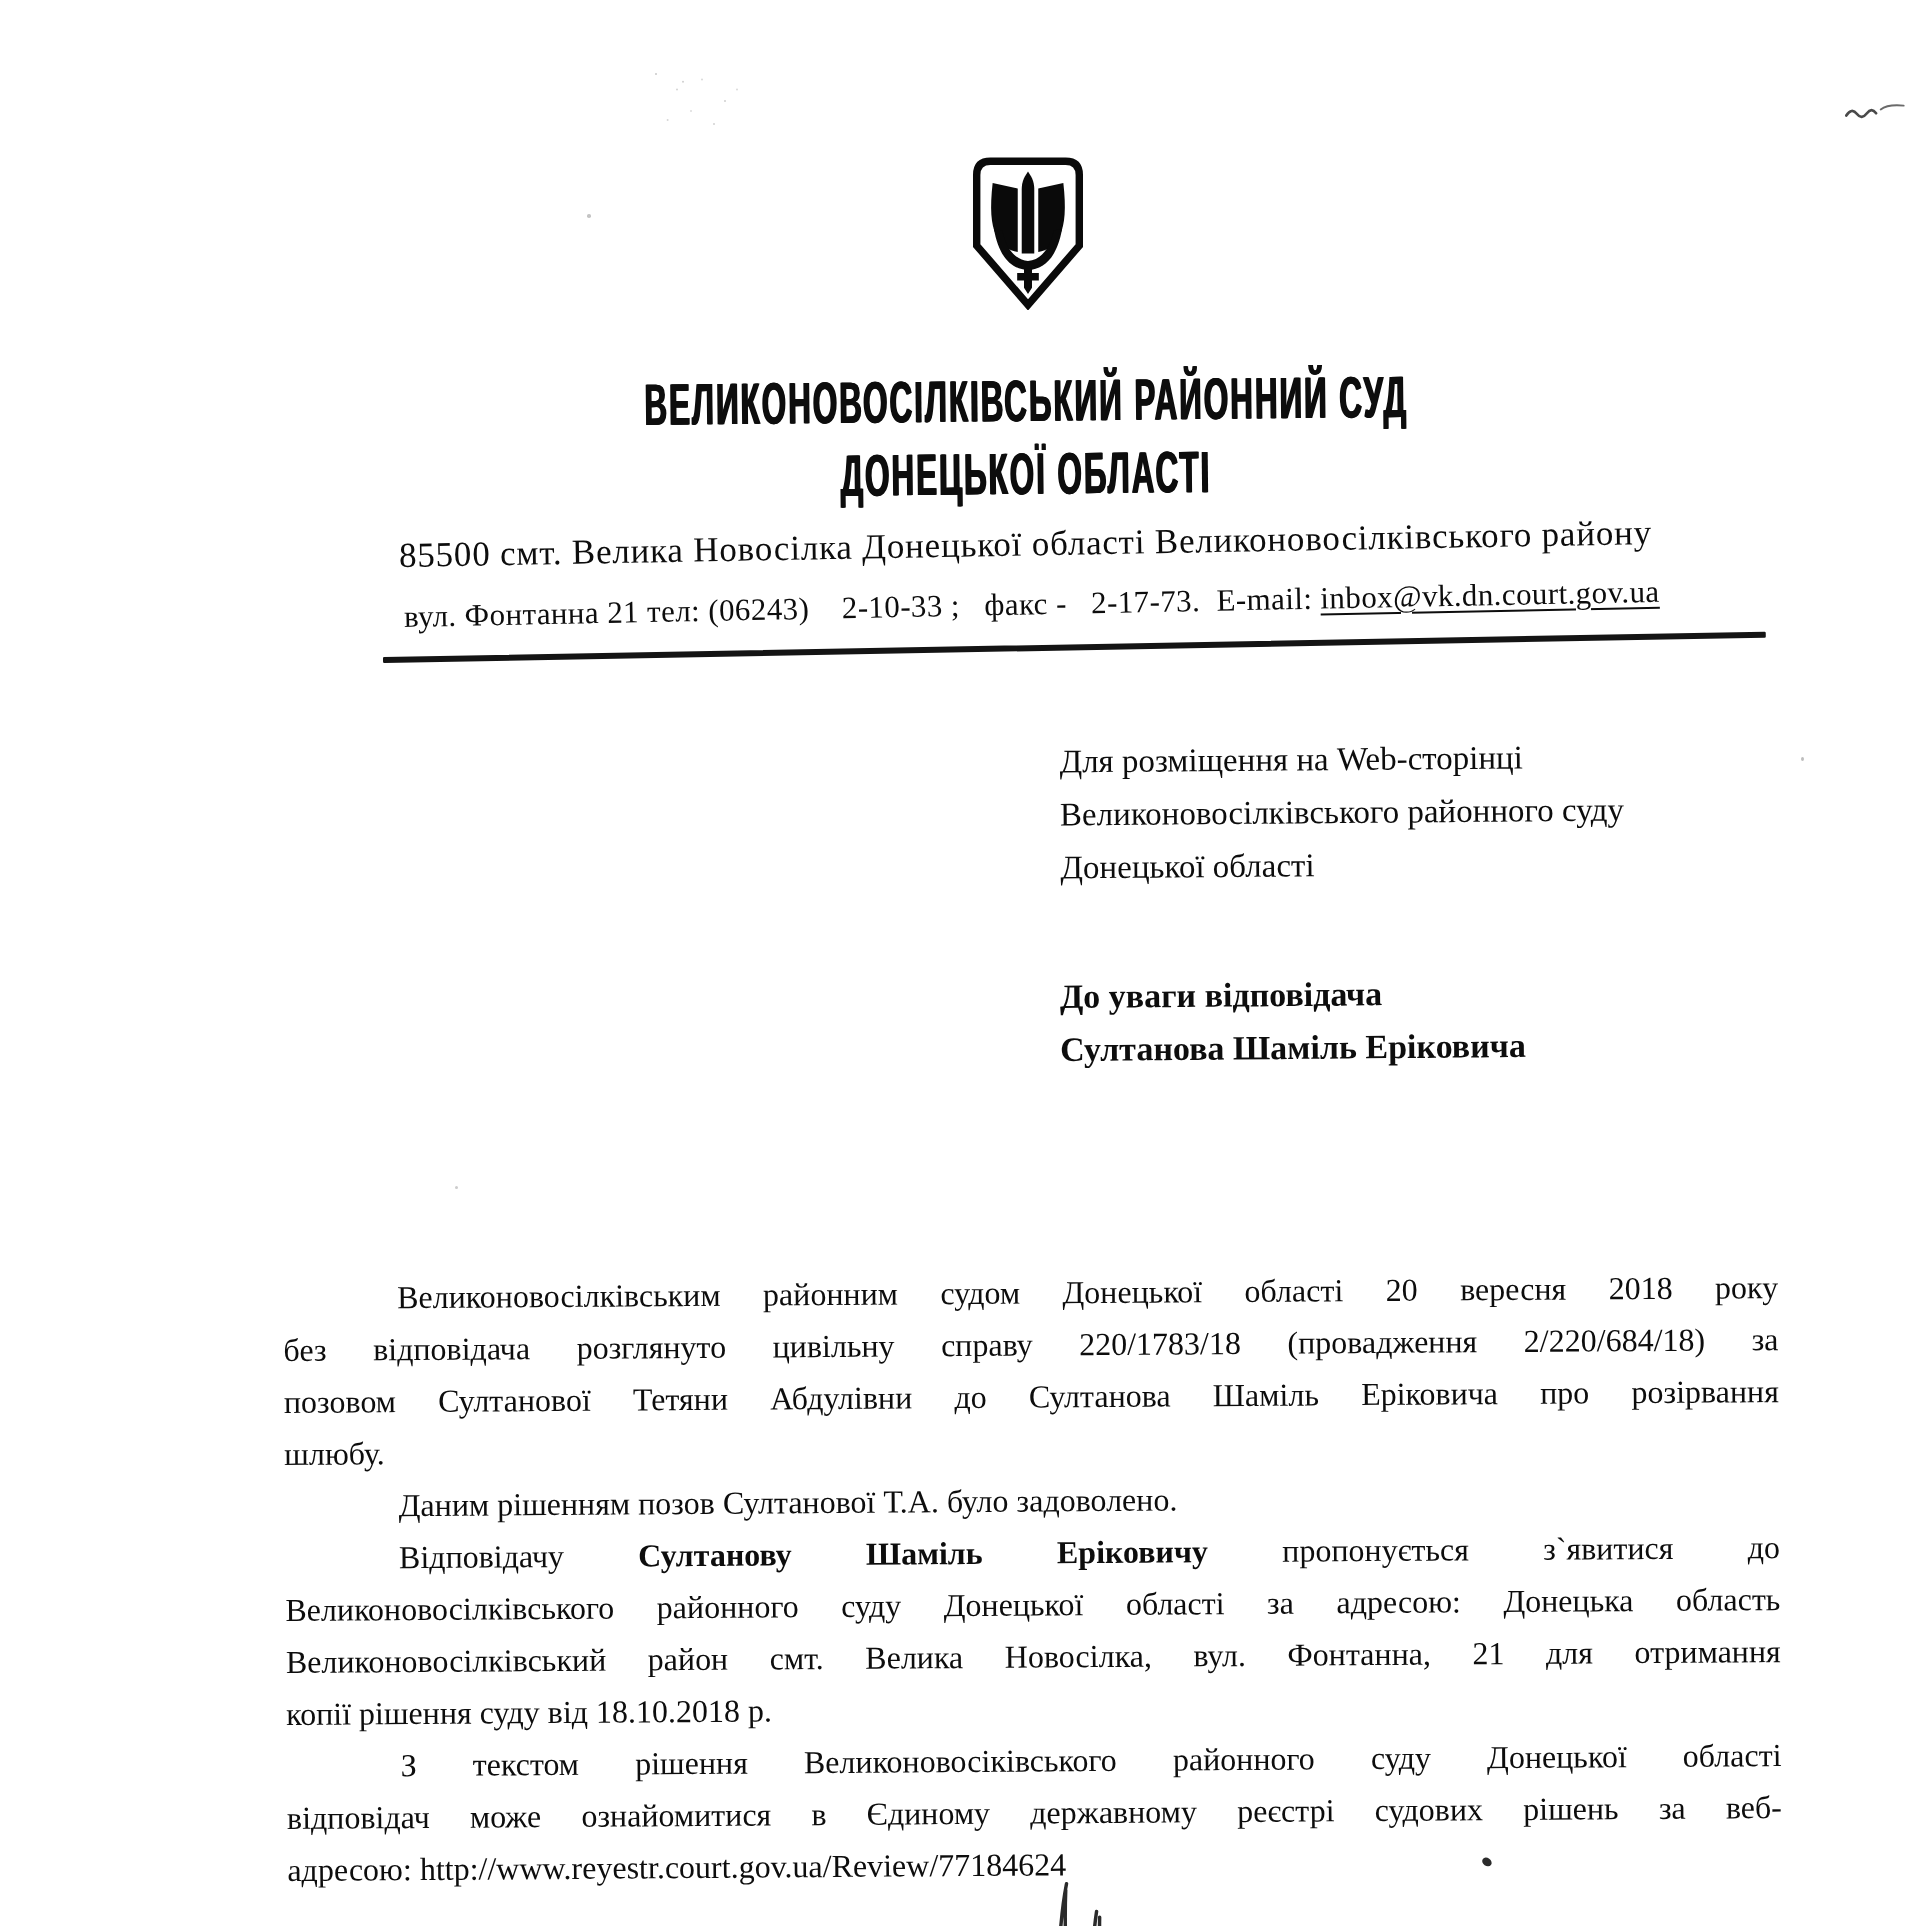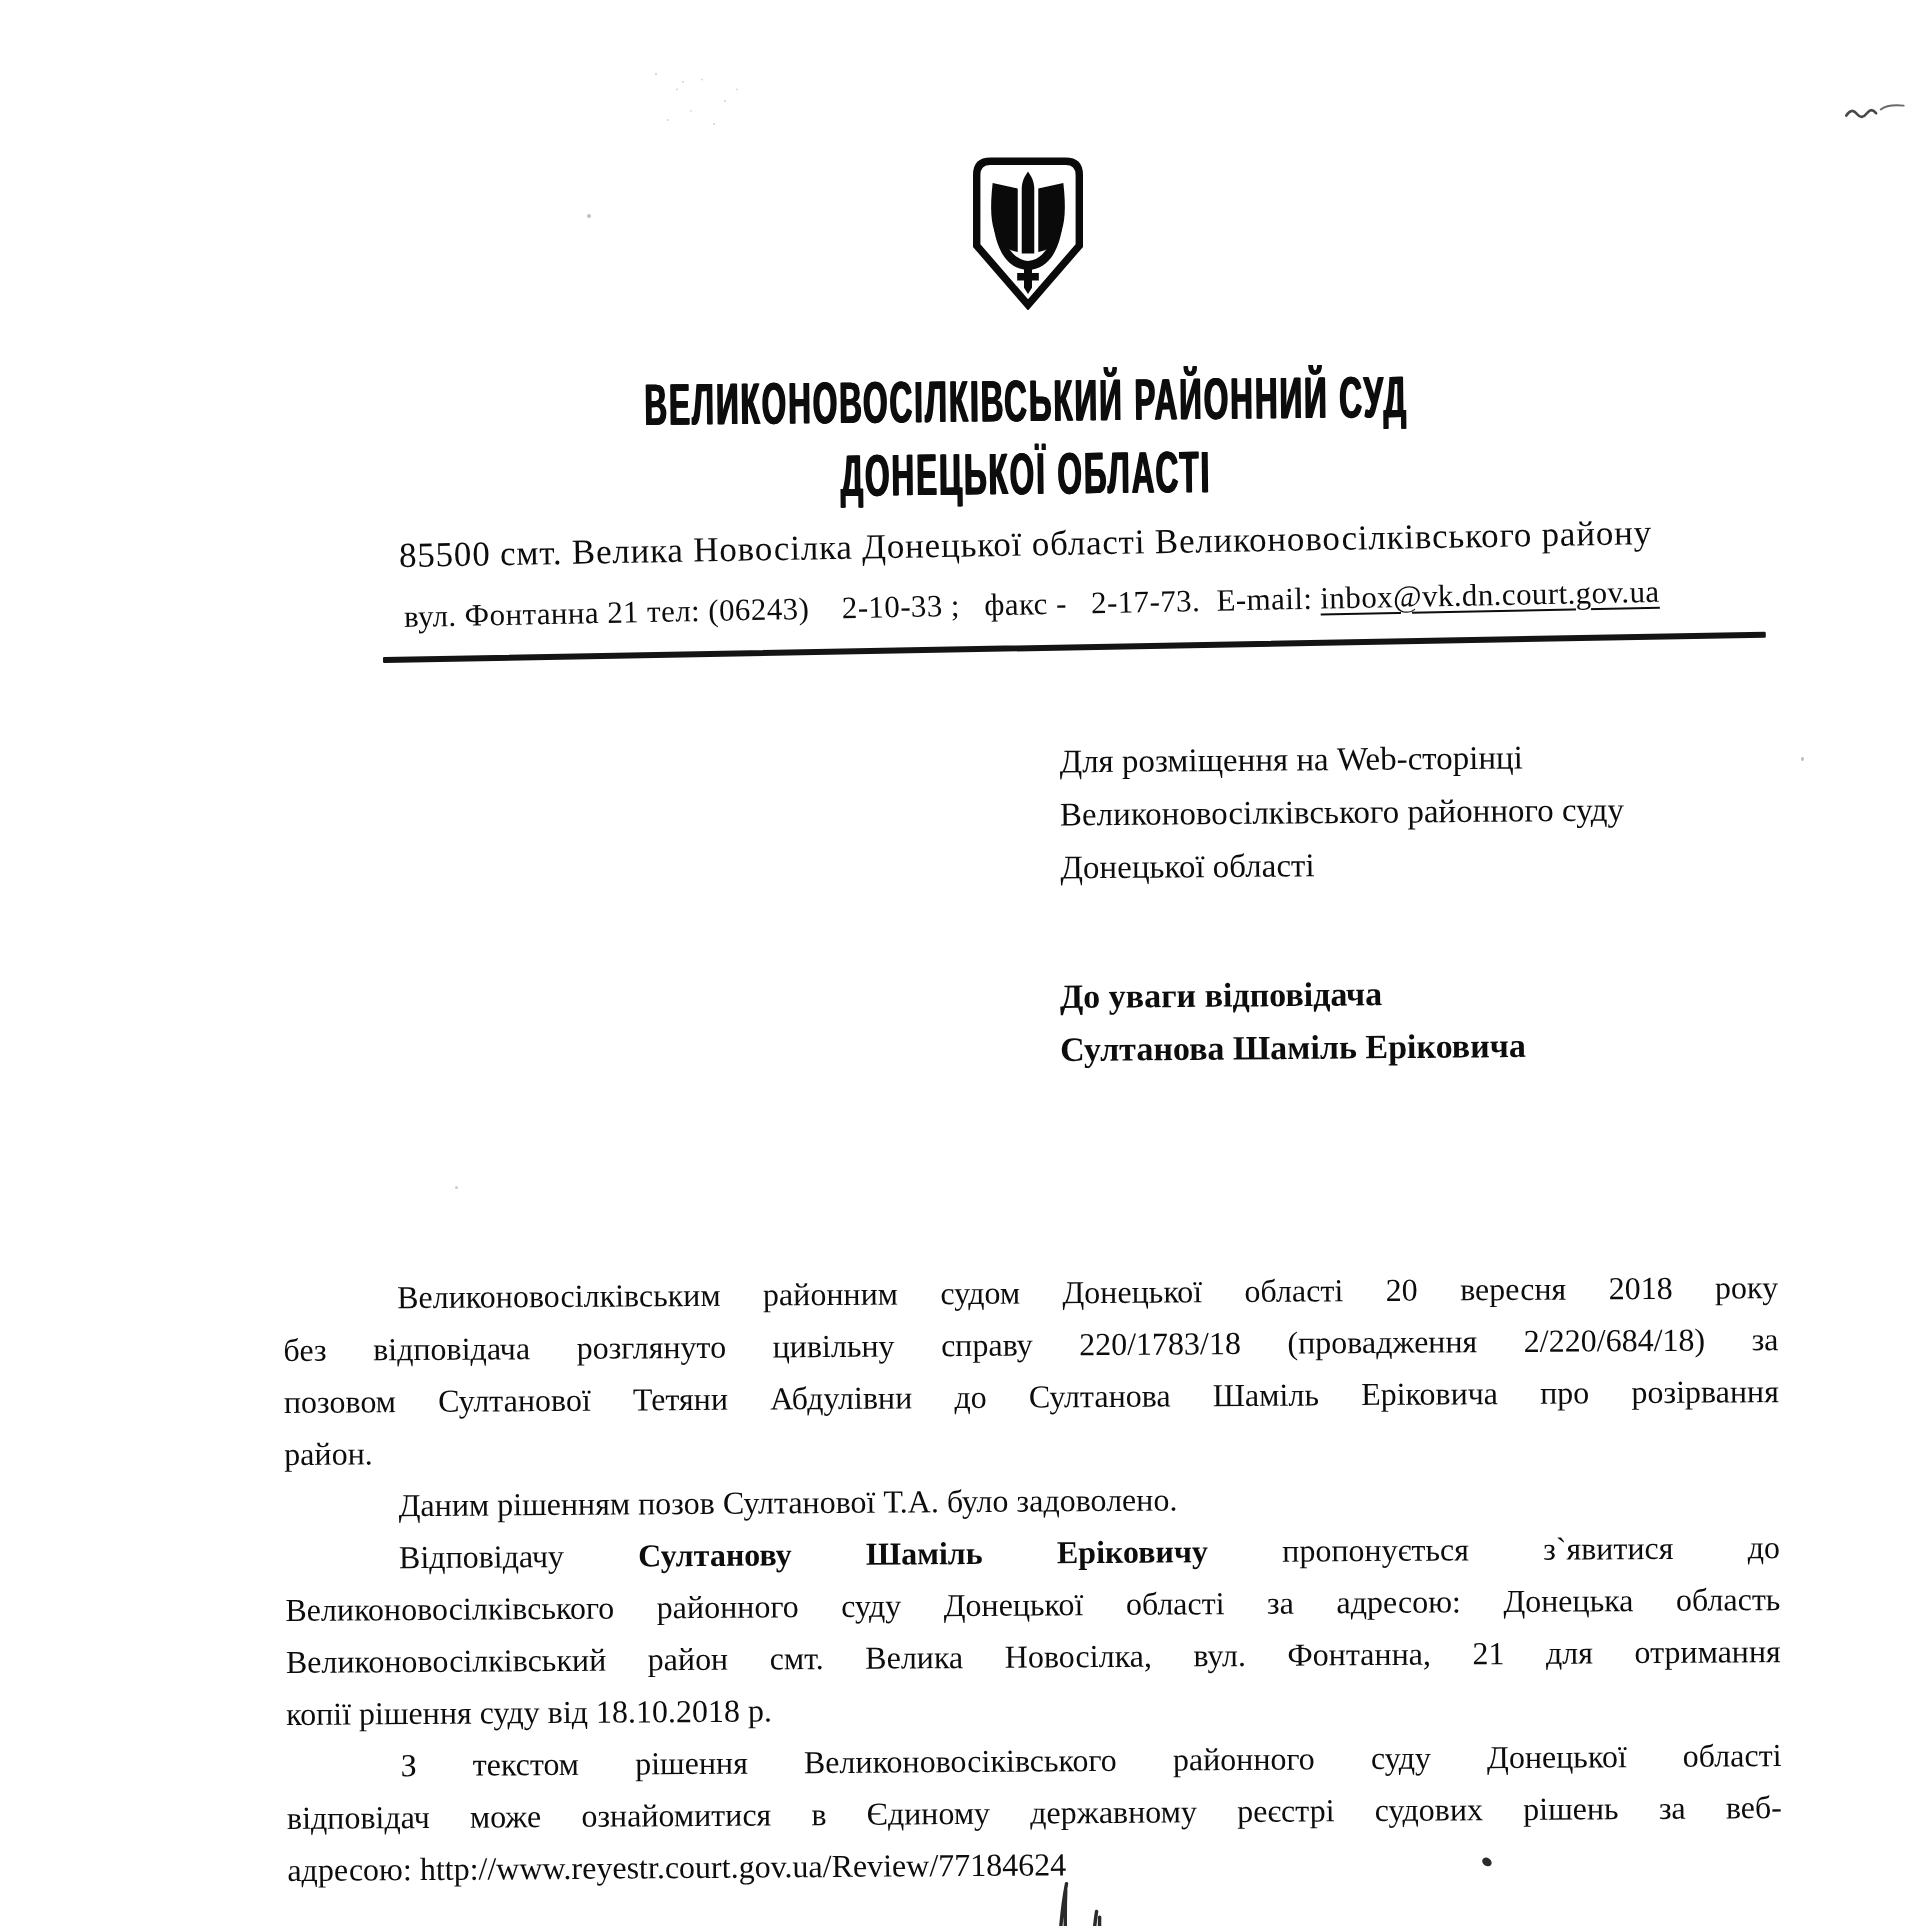--- a/index.html
+++ b/index.html
@@ -95,21 +95,21 @@
 
   <div class="attention">
     <div>До уваги відповідача</div>
     <div>Султанова Шаміль Еріковича</div>
   </div>
 
   <div class="body">
       <div class="line stretch ind"><span>Великоновосілківським районним судом Донецької області 20 вересня 2018 року</span></div>
       <div class="line stretch"><span>без відповідача розглянуто цивільну справу 220/1783/18 (провадження 2/220/684/18) за</span></div>
       <div class="line stretch"><span>позовом Султанової Тетяни Абдулівни до Султанова Шаміль Еріковича про розірвання</span></div>
-      <div class="line"><span>район.</span></div>
+      <div class="line"><span>шлюбу.</span></div>
       <div class="line ind"><span>Даним рішенням позов Султанової Т.А. було задоволено.</span></div>
       <div class="line stretch ind"><span>Відповідачу </span><span class="b">Султанову Шаміль Еріковичу</span><span> пропонується з`явитися до</span></div>
       <div class="line stretch"><span>Великоновосілківського районного суду Донецької області за адресою: Донецька область</span></div>
       <div class="line stretch"><span>Великоновосілківський район смт. Велика Новосілка, вул. Фонтанна, 21 для отримання</span></div>
       <div class="line"><span>копії рішення суду від 18.10.2018 р.</span></div>
       <div class="line stretch ind"><span>З текстом рішення Великоновосіківського районного суду Донецької області</span></div>
       <div class="line stretch"><span>відповідач може ознайомитися в Єдиному державному реєстрі судових рішень за веб-</span></div>
       <div class="line"><span>адресою: http://www.reyestr.court.gov.ua/Review/77184624</span></div>
     </div>
 

